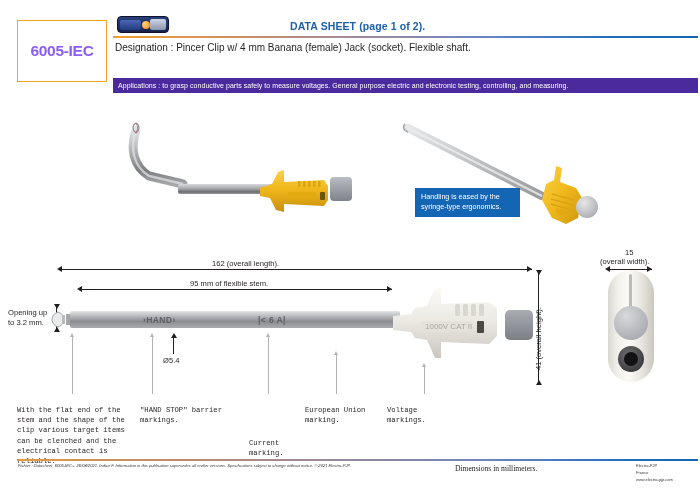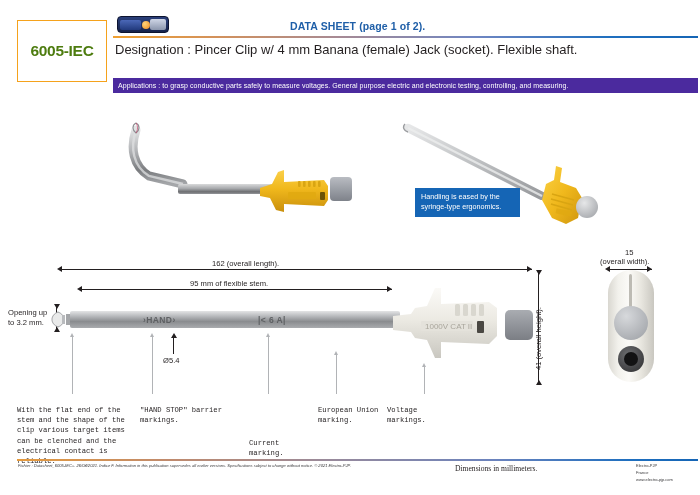--- a/index.html
+++ b/index.html
@@ -1,32 +1,32 @@
 <!DOCTYPE html>
 <html><head>
 <meta charset="utf-8">
 <style>
   html,body{margin:0;padding:0;}
   body{width:700px;height:495px;background:#ffffff;font-family:"Liberation Sans",sans-serif;color:#231f20;overflow:hidden;position:relative;}
   .page{position:relative;width:700px;height:495px;}
 
   
   .ref-box{position:absolute;left:17px;top:20px;width:90px;height:62px;border:1.5px solid #f5a21c;box-sizing:border-box;display:flex;align-items:center;justify-content:center;}
-  .ref-box span{color:#4d7c0f;font-weight:bold;font-size:15.5px;letter-spacing:-0.3px;}
+  .ref-box span{color:#8b5cf6;font-weight:bold;font-size:15.5px;letter-spacing:-0.3px;}
 
   .logo{position:absolute;left:117px;top:16px;width:52px;height:17px;background:linear-gradient(180deg,#2a3f7a 0%,#16224a 100%);border-radius:4px;border:1px solid #0d1430;display:flex;align-items:center;justify-content:space-between;padding:0 2px;box-sizing:border-box;}
   .logo .lchip{width:21px;height:10px;background:linear-gradient(180deg,#4b68b8,#223a7d);border-radius:2px;}
   .logo .ldot{width:8px;height:8px;border-radius:50%;background:radial-gradient(circle at 35% 35%,#ffd37a,#f08a1c);}
   .logo .lchip2{width:16px;height:11px;background:linear-gradient(180deg,#cfd6e6,#8b96ad);border-radius:2px;}
 
   .datasheet-title{position:absolute;left:290px;top:20px;font-size:10.5px;font-weight:bold;color:#1f5fa8;letter-spacing:0.1px;}
 
   .grad-rule{position:absolute;left:113px;top:36px;width:585px;height:2.2px;background:linear-gradient(90deg,#f0a030 0%,#d2915c 18%,#a88a93 38%,#6f86c2 62%,#1f6fbf 85%,#1565b5 100%);}
 
-  .designation{position:absolute;left:115px;top:42px;font-size:13px;color:#231f20;}
+  .designation{position:absolute;left:115px;top:42px;font-size:10px;color:#231f20;}
 
   .apps-bar{position:absolute;left:113px;top:78px;width:585px;height:15px;background:#4b2a9e;display:flex;align-items:center;}
   .apps-bar span{color:#ffffff;font-size:7px;padding-left:5px;letter-spacing:0.05px;}
 
   
   .photo-area{position:absolute;left:0;top:104px;width:700px;height:140px;}
 
   .callout{position:absolute;background:#1565b5;color:#ffffff;font-size:7.2px;line-height:1.45;padding:4px 6px;box-sizing:border-box;}
   .callout.c1{left:175px;top:33px;width:96px;}
   .callout.c2{left:415px;top:72px;width:105px;margin-top:12px;}
@@ -271,21 +271,21 @@
     <div class="leader" style="left:336px;top:106px;height:40px;"></div>
     <div class="leader-head" style="left:333.5px;top:103px;"></div>
 
     <div class="leader" style="left:424px;top:118px;height:28px;"></div>
     <div class="leader-head" style="left:421.5px;top:115px;"></div>
   </div>
 
   <div class="caption" style="left:17px;top:405px;width:118px;">With the flat end of the stem and the shape of the clip various target items can be clenched and the electrical contact is reliable.</div>
   <div class="caption" style="left:140px;top:405px;width:100px;">"HAND STOP" barrier markings.</div>
   <div class="caption" style="left:249px;top:405px;width:48px;margin-top:33px;">Current marking.</div>
-  <div class="caption" style="left:305px;top:405px;width:62px;margin-left:13px;">European Union marking.</div>
+  <div class="caption" style="left:305px;top:405px;width:62px;">European Union marking.</div>
   <div class="caption" style="left:387px;top:405px;width:62px;">Voltage markings.</div>
 
   <div class="foot-rule"></div>
   <div class="foot-fine">Fichier : Datasheet_6005-IEC». 26/04/2021. Indice F. Information in this publication supersedes all earlier versions. Specifications subject to change without notice. © 2021 Electro-PJP.</div>
   <div class="foot-dim">Dimensions in millimeters.</div>
   <div class="foot-addr">
     <div>Electro-PJP</div>
     <div>France</div>
     <div>www.electro-pjp.com</div>
   </div>

